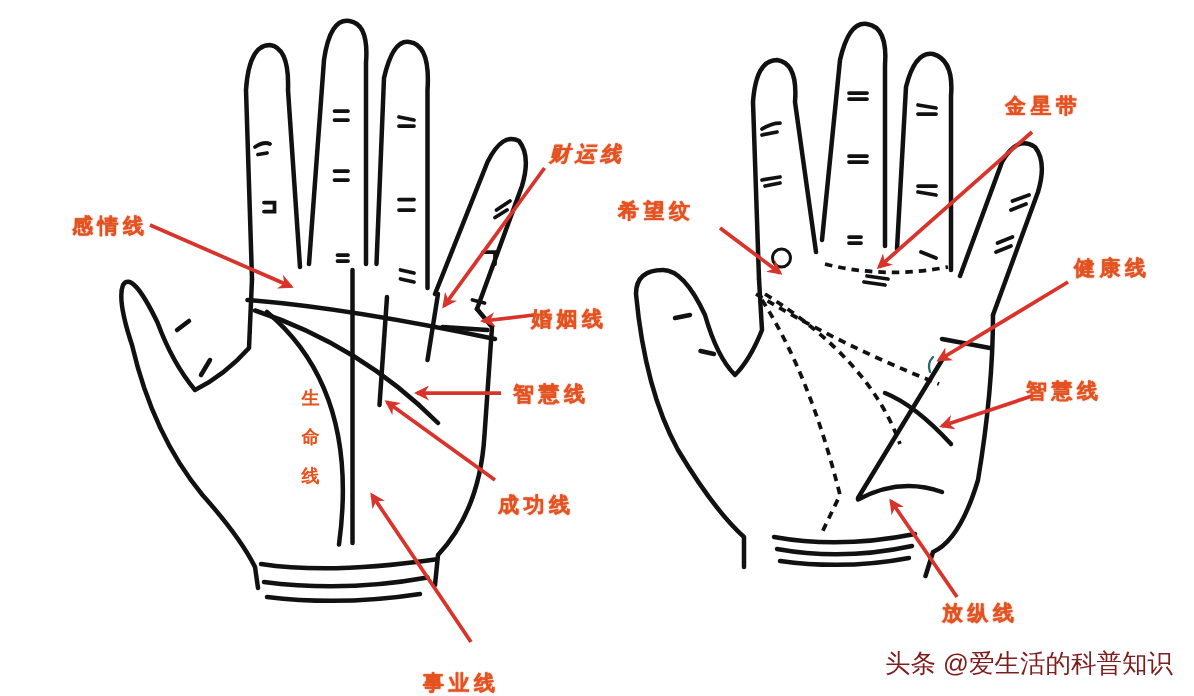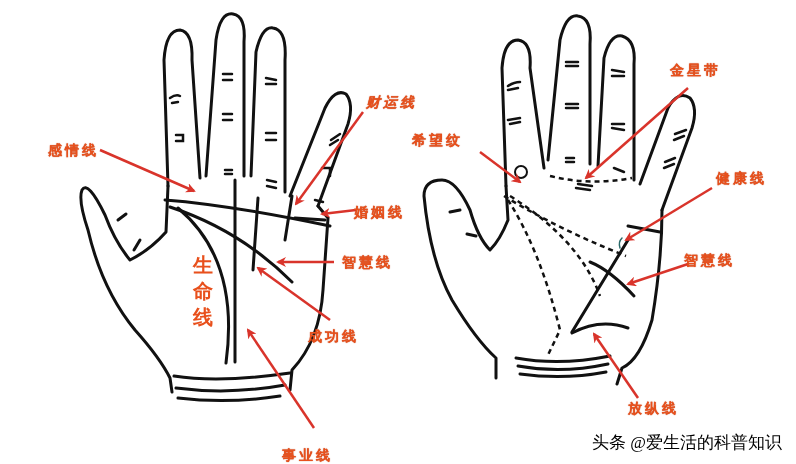--- a/index.html
+++ b/index.html
@@ -1,20 +1,20 @@
 <!DOCTYPE html>
 <html><head>
 <meta charset="utf-8">
 <style>
   html, body { margin:0; padding:0; background:#ffffff; }
   body { width:796px; height:464px; overflow:hidden; position:relative; font-family:"DejaVu Sans", sans-serif; }
   #canvas { position:absolute; left:0; top:0; width:796px; height:464px; }
   .lbl { position:absolute; color:#e8501c; font-family:"DejaVu Serif", serif; font-weight:bold; font-size:14px; letter-spacing:3px; white-space:nowrap; text-shadow:0 0 1px #b83a10; }
-  .vlbl { position:absolute; color:#e8501c; font-family:"DejaVu Serif", serif; font-weight:bold; font-size:20px; line-height:26px; width:20px; text-align:right; word-break:break-all; }
-  .wm { position:absolute; right:14px; bottom:10px; color:#000000; font-family:Liberation Serif, serif; font-size:17px; white-space:nowrap; }
+  .vlbl { position:absolute; color:#e8501c; font-family:"DejaVu Serif", serif; font-weight:bold; font-size:12px; line-height:26px; width:20px; text-align:right; word-break:break-all; }
+  .wm { position:absolute; right:14px; bottom:10px; color:#7f1d1d; font-family:Liberation Sans, sans-serif; font-size:17px; white-space:nowrap; }
 </style>
 </head>
 <body>
 
 <svg id="canvas" viewBox="0 0 796 464" xmlns="http://www.w3.org/2000/svg">
   <defs>
     <marker id="ah" markerWidth="10" markerHeight="10" refX="8" refY="5" orient="auto" markerUnits="userSpaceOnUse">
       <path d="M0,0 L10,5 L0,10 L3,5 Z" fill="#d9342b"></path>
     </marker>
   </defs>
@@ -127,21 +127,21 @@
     <line x1="688" y1="264" x2="628" y2="284" marker-end="url(#ah)"></line>
     <line x1="638" y1="398" x2="594" y2="334" marker-end="url(#ah)"></line>
   </g>
 </svg>
 
 <div class="lbl" style="left:48px; top:142px;">感情线</div>
 <div class="lbl" style="left:366px; top:94px;font-style:italic;">财运线</div>
 <div class="lbl" style="left:354px; top:204px;">婚姻线</div>
 <div class="lbl" style="left:342px; top:254px;">智慧线</div>
 <div class="vlbl" style="left:193px; top:252px;">生命线</div>
-<div class="lbl" style="left:308px; top:328px;">成功线</div>
+<div class="lbl" style="left:332px; top:328px;">成功线</div>
 <div class="lbl" style="left:282px; top:430px;margin-top:17px;">事业线</div>
 
 <div class="lbl" style="left:412px; top:132px;">希望纹</div>
 <div class="lbl" style="left:670px; top:62px;">金星带</div>
 <div class="lbl" style="left:688px; top:170px;margin-left:28px;">健康线</div>
 <div class="lbl" style="left:684px; top:252px;">智慧线</div>
 <div class="lbl" style="left:628px; top:400px;text-align:center;">放纵线</div>
 
 <div class="wm">头条 @爱生活的科普知识</div>
 

